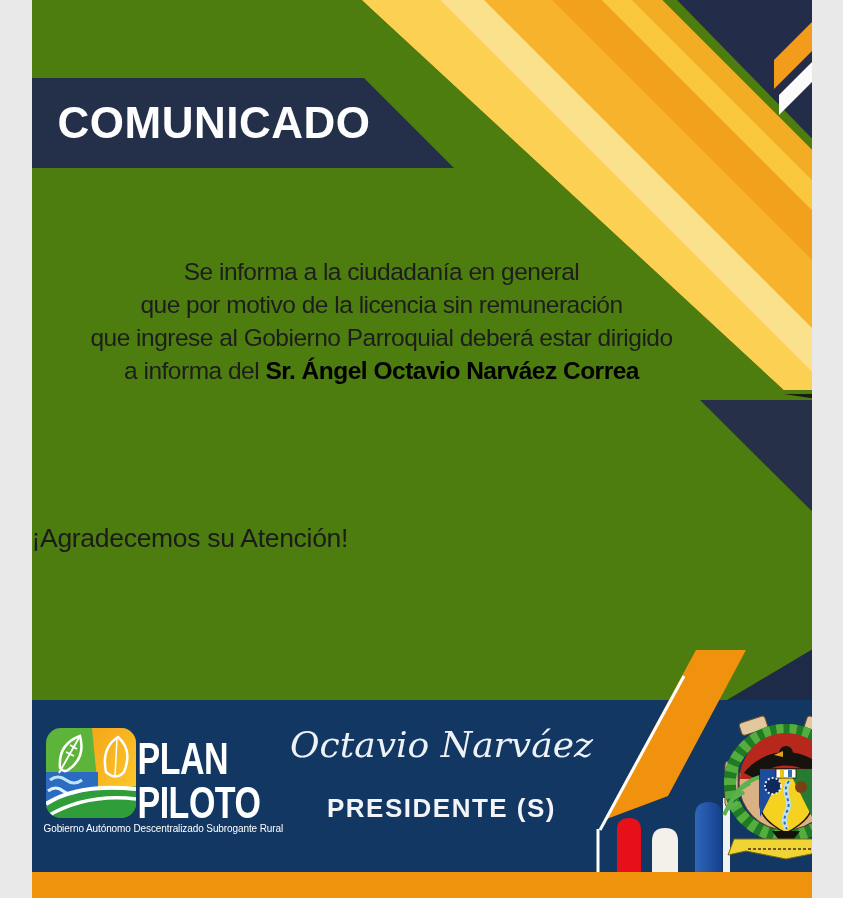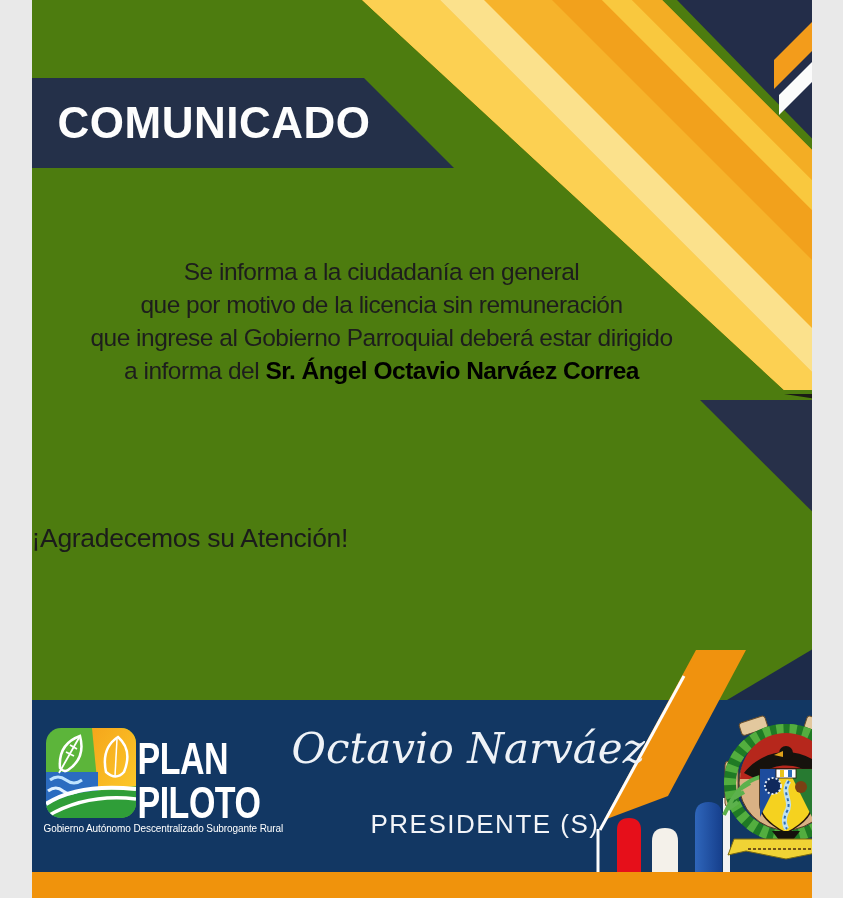--- a/index.html
+++ b/index.html
@@ -20,23 +20,23 @@
   .bline{height:33px;line-height:33px;white-space:nowrap;}
   .bline .b{font-weight:bold;color:#000;}
   .closing{left:0;top:481px;width:700px;text-align:left;
     font-size:26.5px;letter-spacing:-.3px;color:#1b1b1b;white-space:nowrap;margin-top:42px;}
   .logo-line1{left:106px;top:734px;font-size:34px;font-weight:bold;color:#fff;
     letter-spacing:-.5px;transform:scaleY(1.28);transform-origin:top left;white-space:nowrap;}
   .logo-line2{left:106px;top:778px;font-size:34px;font-weight:bold;color:#fff;
     letter-spacing:-.5px;transform:scaleY(1.28);transform-origin:top left;white-space:nowrap;}
   .logo-tagline{left:12px;top:823px;font-size:10px;color:#fff;letter-spacing:-.1px;white-space:nowrap;}
   .sig-name{left:252px;top:724px;width:316px;text-align:center;
-    font-family:"DejaVu Serif", serif;font-style:italic;font-size:42px;color:#eef2f7;white-space:nowrap;margin-left:8px;}
-  .sig-role{left:252px;top:793px;width:316px;text-align:right;
-    font-size:26px;font-weight:normal;letter-spacing:1.5px;color:#f2f4f8;white-space:nowrap;margin-top:16px;}
+    font-family:"DejaVu Serif", serif;font-style:italic;font-size:36px;color:#eef2f7;white-space:nowrap;}
+  .sig-role{left:252px;top:793px;width:316px;text-align:center;
+    font-size:26px;font-weight:bold;letter-spacing:1.5px;color:#f2f4f8;white-space:nowrap;}
 </style>
 </head>
 <body>
 
 <div class="canvas">
 
   <svg class="deco" width="843" height="898" viewBox="0 0 843 898">
     <defs>
       <clipPath id="goldClip">
         <polygon points="330,0 630,0 843,213 843,435 798,390 752,390"></polygon>

